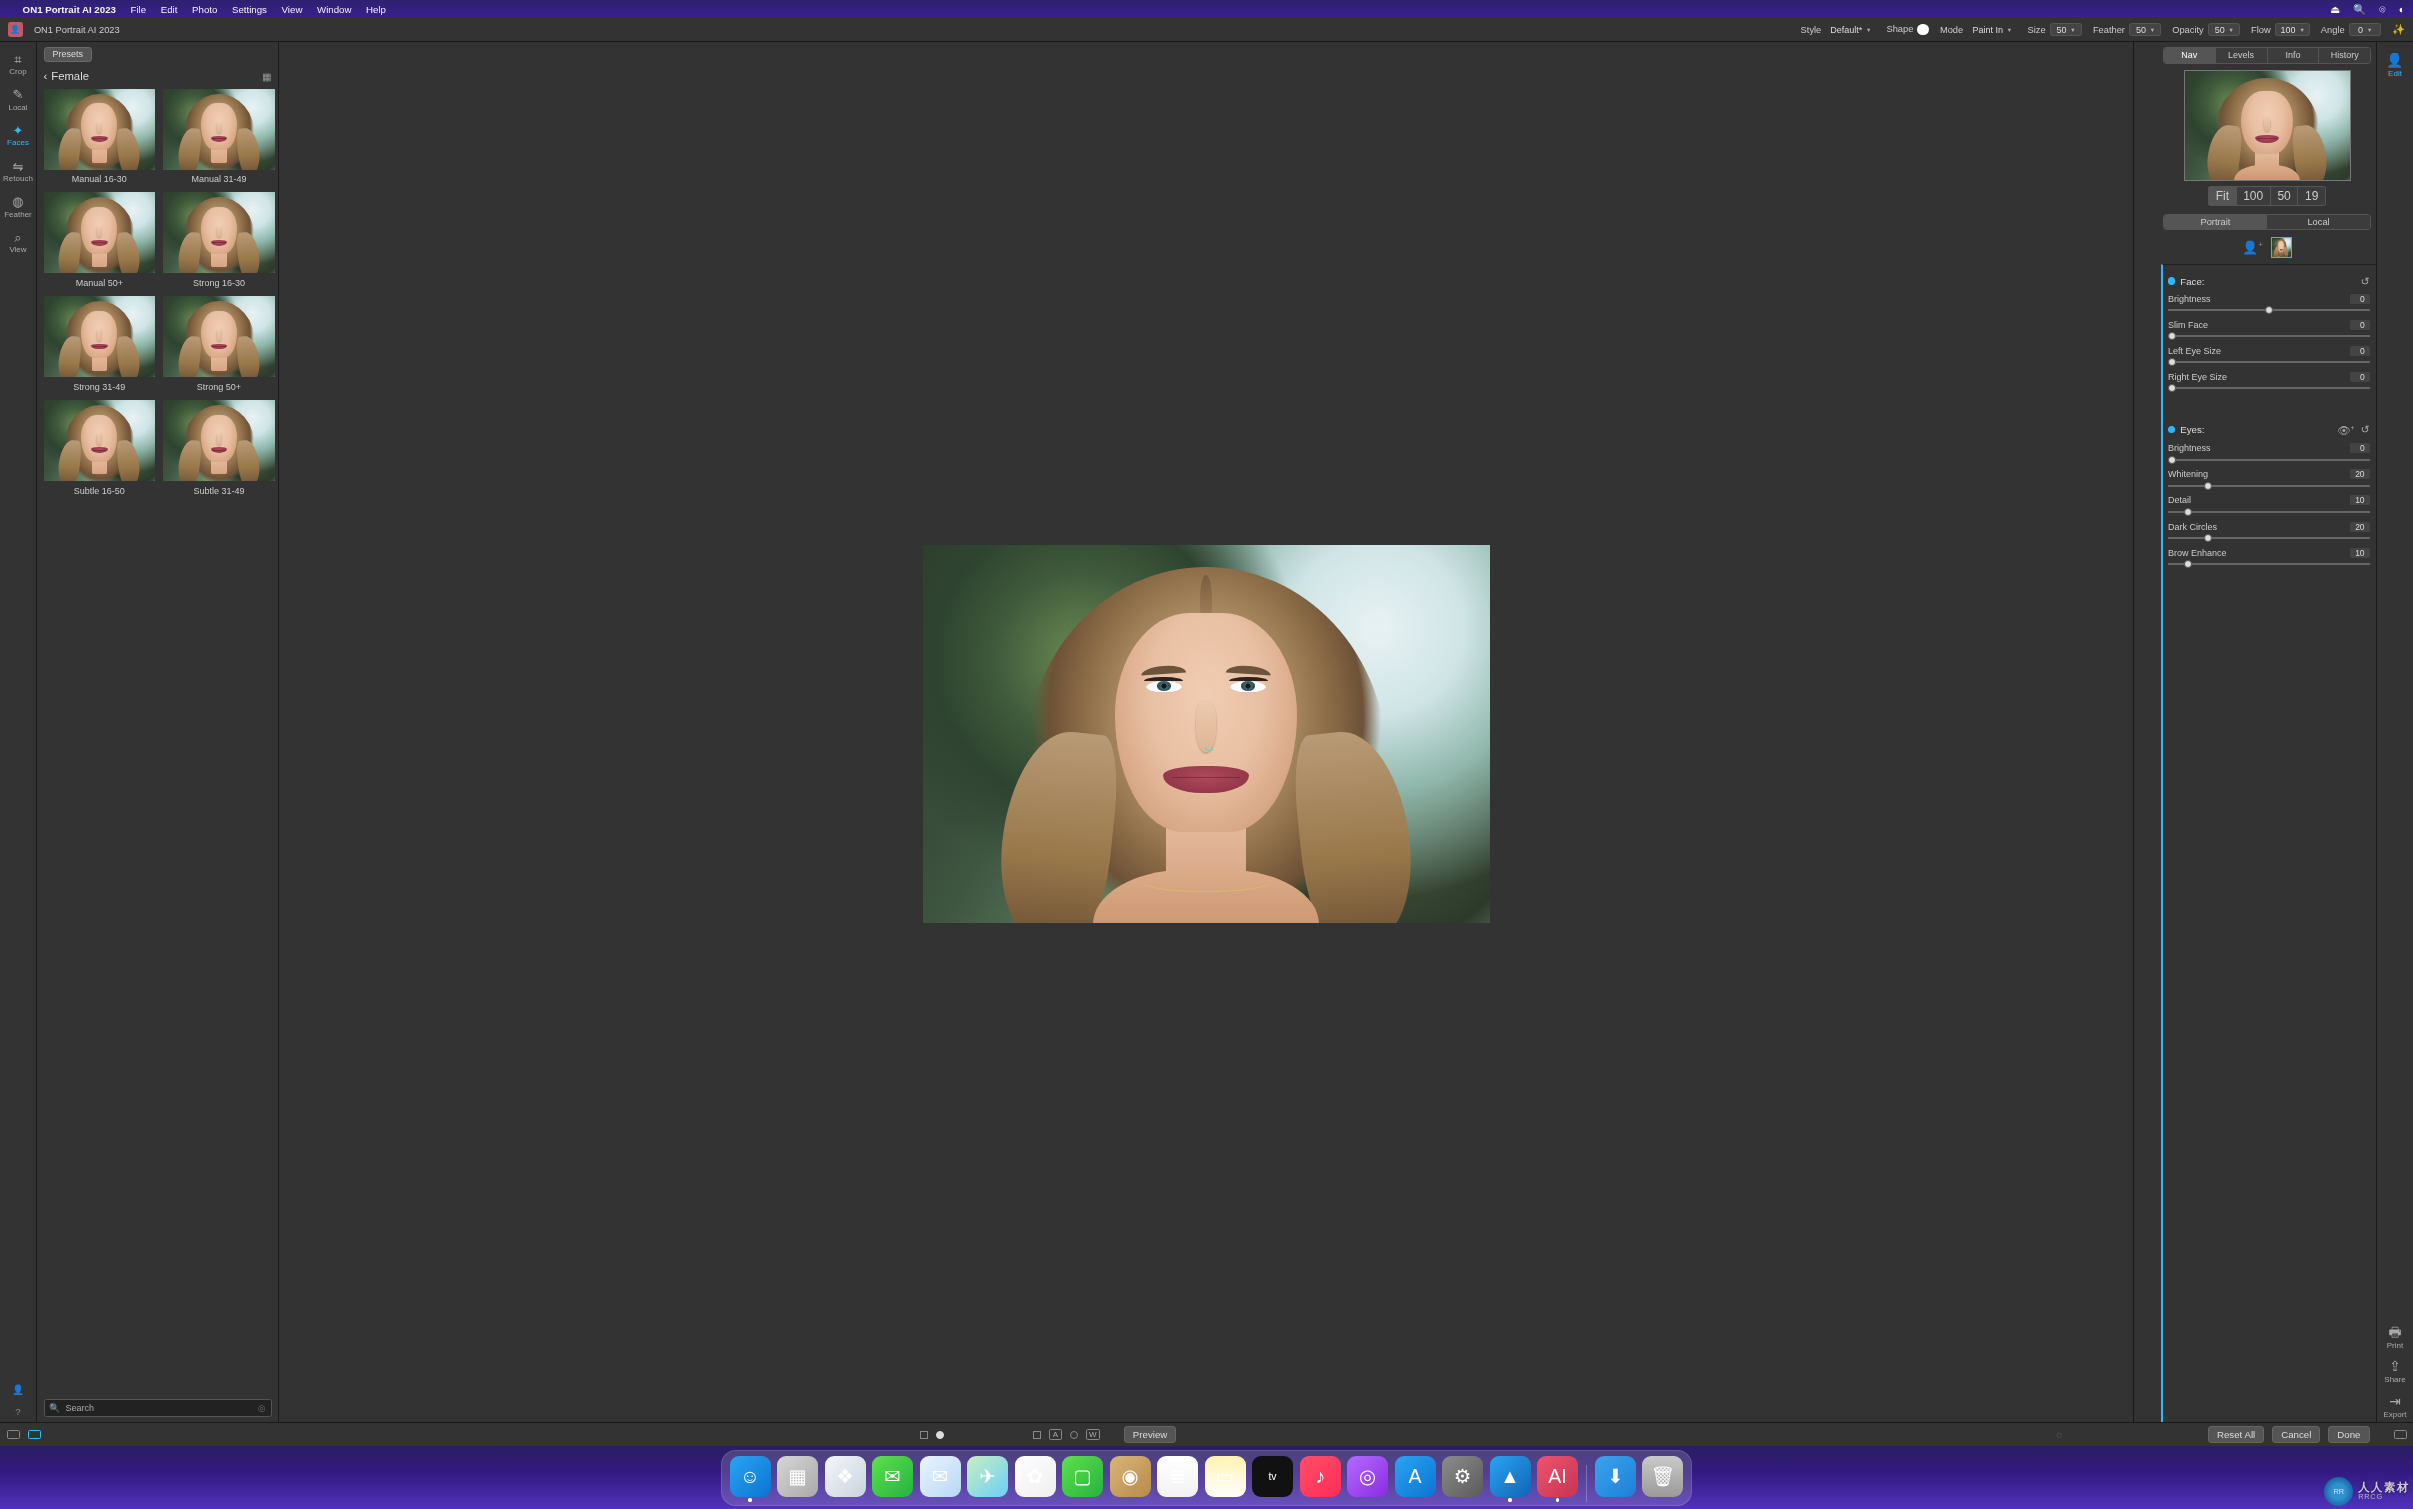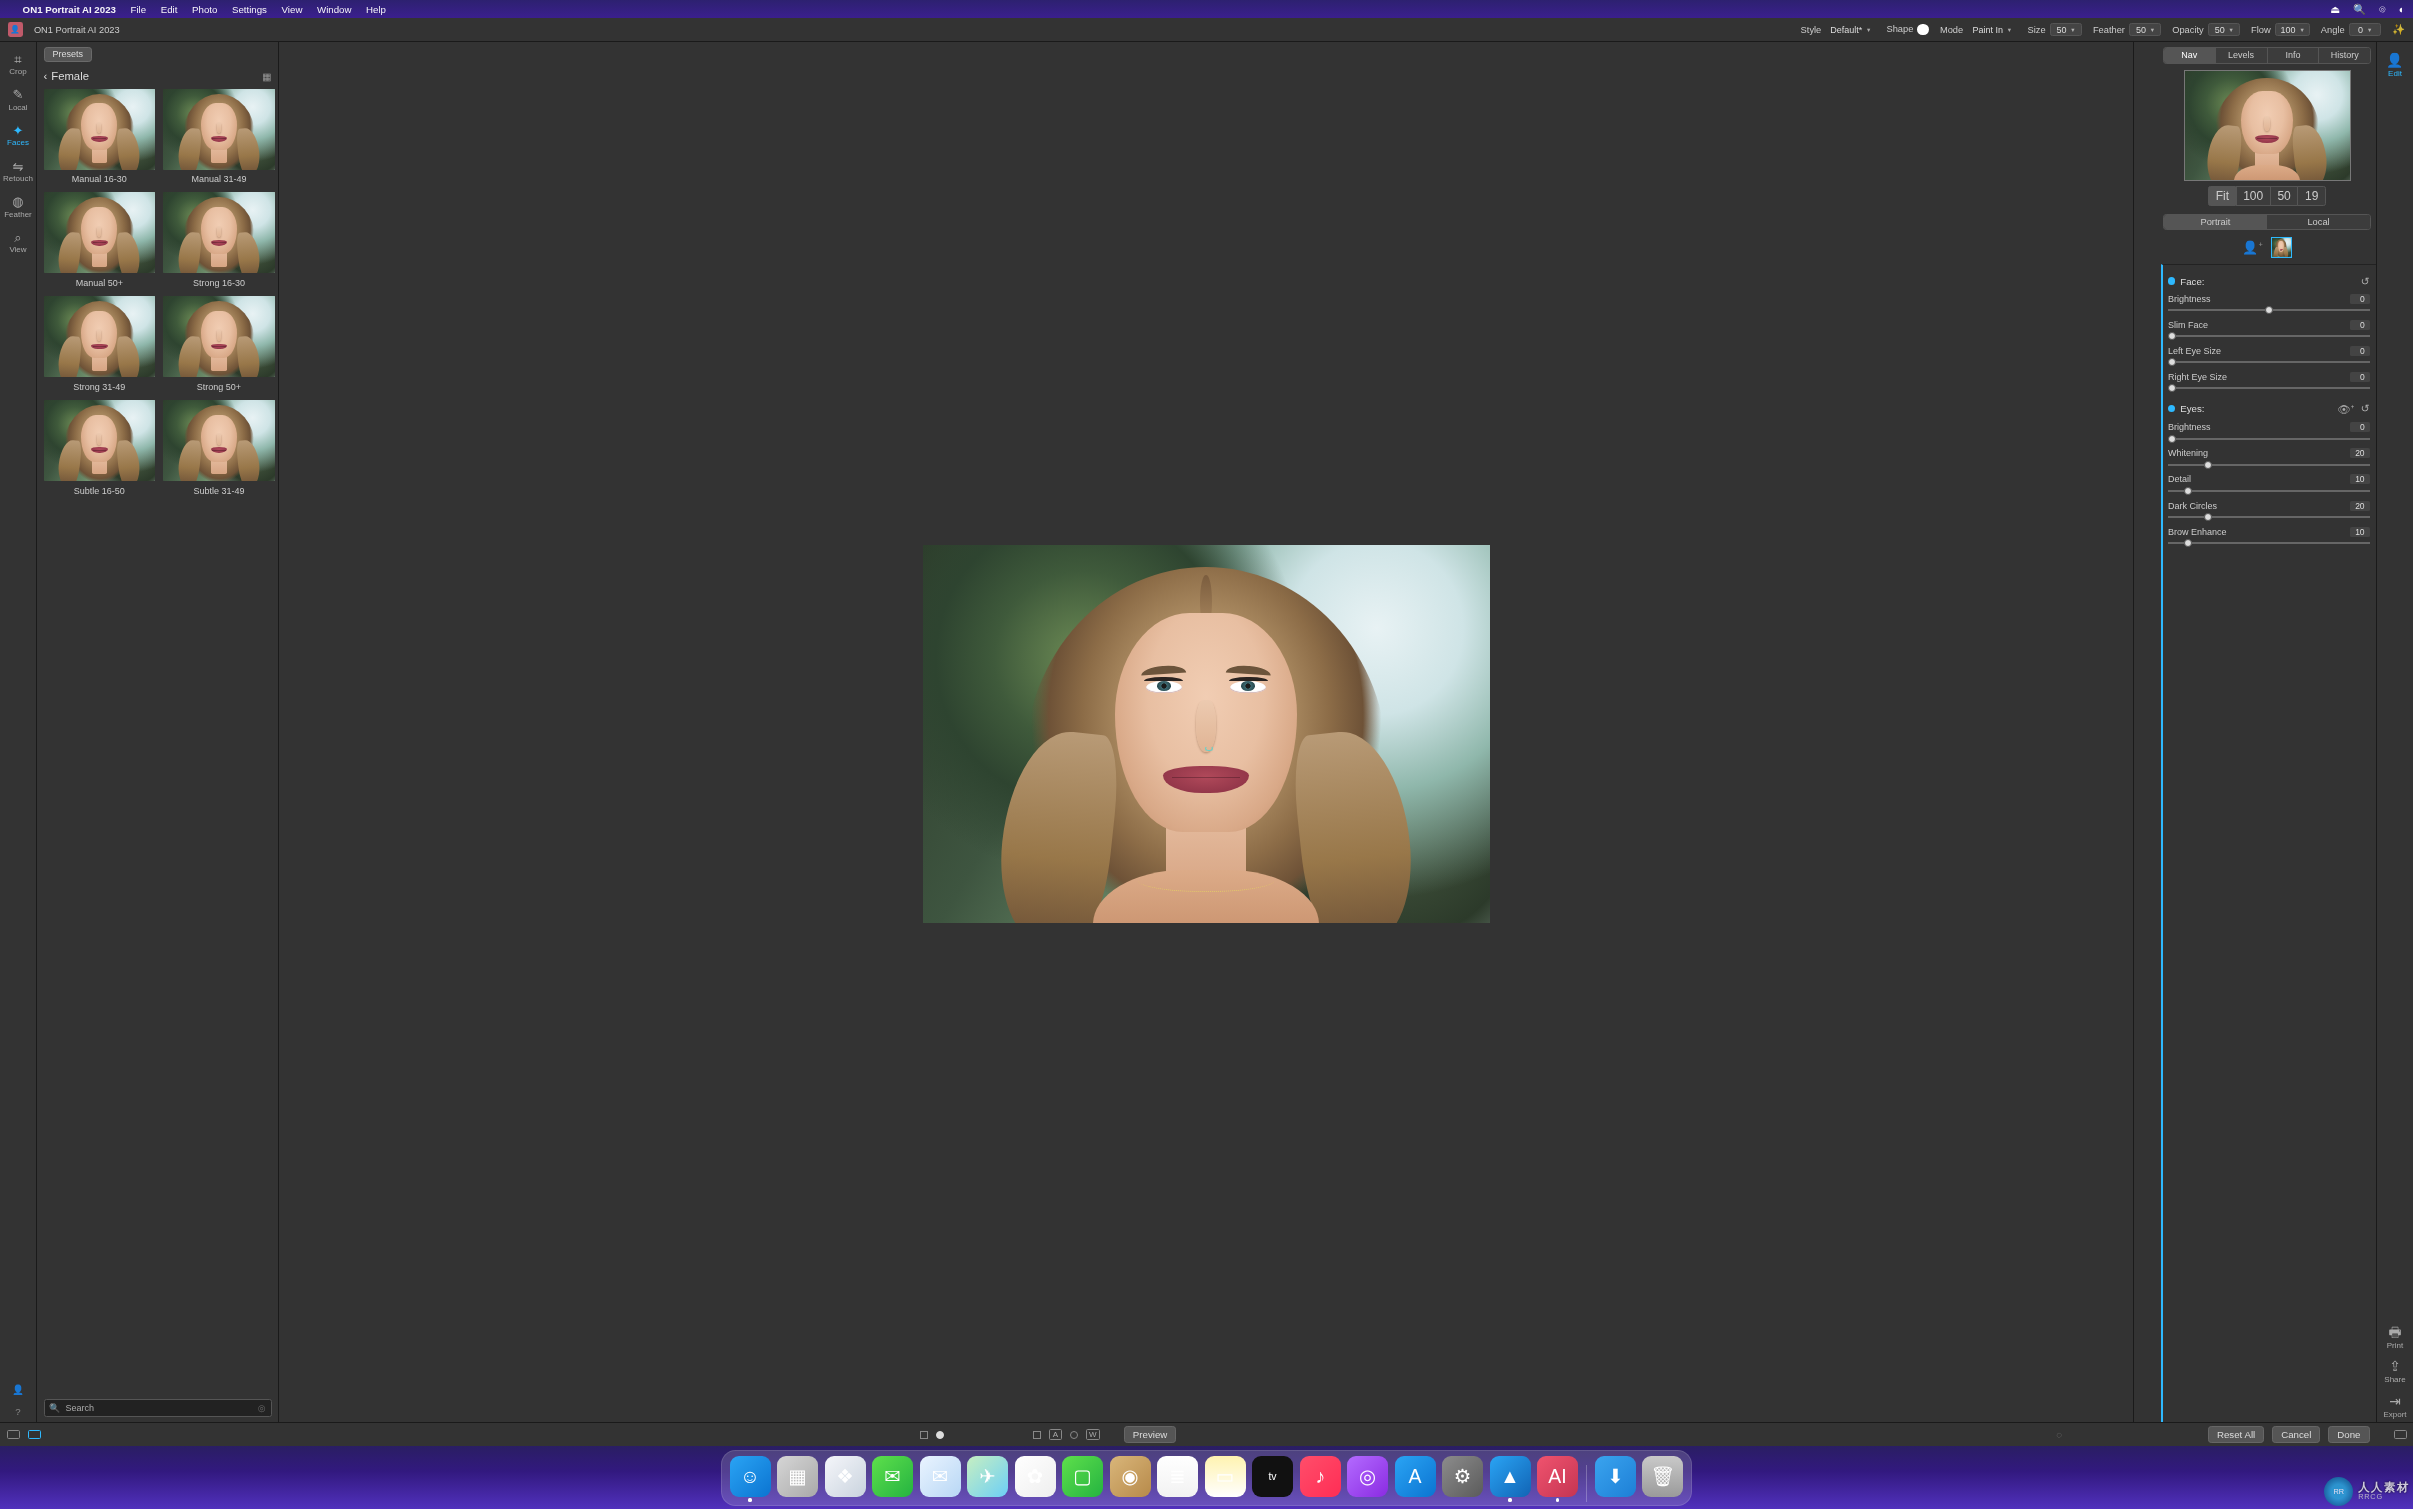--- a/index.html
+++ b/index.html
@@ -467,21 +467,21 @@
               <div class="top">
                 <span>Right Eye Size</span>
                 <span class="val">0</span>
               </div>
       <div class="slider">
                 <div class="track"></div>
                 <div class="knob" style="left:2%"></div>
               </div>
             </div>
           </div>
-        <div class="sec-head" style="margin-top:4px;">
+        <div class="sec-head" style="margin-top:25px;">
           <span><span class="dot"></span><span>Eyes:</span></span>
           <span class="tools">
               <span>👁⁺</span>
               <span>↺</span>
             </span>
         </div>
         <div id="eye-sliders">
             <div class="slrow">
               <div class="top">
                 <span>Brightness</span>

